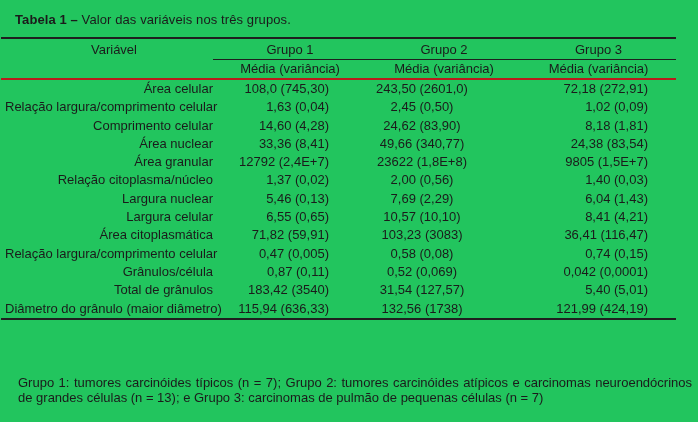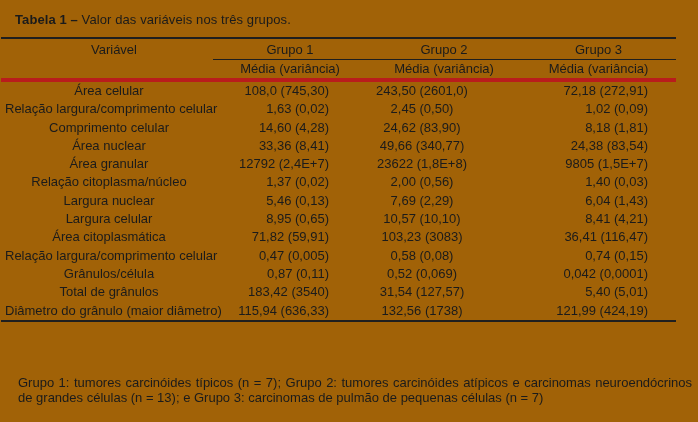--- a/index.html
+++ b/index.html
@@ -1,20 +1,20 @@
 <!DOCTYPE html>
 <html><head>
 <meta charset="utf-8">
 <style>
   html, body { margin: 0; padding: 0; background: #ffffff; }
   .page {
     position: relative;
     width: 698px;
     height: 422px;
-    background: #a16207;
+    background: #22c55e;
     color: #1b1b1b;
     font-family: "Liberation Sans", sans-serif;
     overflow: hidden;
   }
   .caption {
     position: absolute;
     left: 15px;
     top: 12px;
     font-size: 13px;
     letter-spacing: 0.1px;
@@ -38,31 +38,31 @@
   col.c-g2  { width: 154px; }
   col.c-g3  { width: 155px; }
 
   thead th {
     font-weight: normal;
     text-align: center;
     white-space: nowrap;
   }
   tr.r-groups th { padding: 3px 0 2px 0; height: 14px; }
   tr.r-groups th.grp { border-bottom: 1.5px solid #1f1f1f; margin-top: 32px; }
-  tr.r-media th { padding: 1px 0 2px 0; height: 14px; border-bottom: 4px solid #b91c1c; }
+  tr.r-media th { padding: 1px 0 2px 0; height: 14px; border-bottom: 2px solid #b91c1c; }
   tr.r-groups th.varhead { padding-left: 14px; }
 
   tbody td {
     padding: 0;
     height: 18.3px;
     line-height: 18.3px;
     white-space: nowrap;
     overflow: visible;
   }
-  tbody td.var { text-align: center; padding-left: 4px; }
+  tbody td.var { text-align: right; padding-left: 4px; }
   tbody td.val { text-align: right; }
   tbody td.g1 { padding-right: 38px; }
   tbody td.g2 { padding-right: 44px; text-align: center; }
   tbody td.g3 { padding-right: 28px; }
 
   .footnote {
     position: absolute;
     left: 18px;
     top: 376px;
     width: 674px;
@@ -104,21 +104,21 @@
     <tbody>
 
     <tr>
         <td class="var">Área celular</td>
         <td class="val g1">108,0 (745,30)</td>
         <td class="val g2">243,50 (2601,0)</td>
         <td class="val g3">72,18 (272,91)</td>
       </tr>
         <tr>
         <td class="var">Relação largura/comprimento celular</td>
-        <td class="val g1">1,63 (0,02)</td>
+        <td class="val g1">1,63 (0,04)</td>
         <td class="val g2">2,45 (0,50)</td>
         <td class="val g3">1,02 (0,09)</td>
       </tr>
         <tr>
         <td class="var">Comprimento celular</td>
         <td class="val g1">14,60 (4,28)</td>
         <td class="val g2">24,62 (83,90)</td>
         <td class="val g3">8,18 (1,81)</td>
       </tr>
         <tr>
@@ -140,21 +140,21 @@
         <td class="val g3">1,40 (0,03)</td>
       </tr>
         <tr>
         <td class="var">Largura nuclear</td>
         <td class="val g1">5,46 (0,13)</td>
         <td class="val g2">7,69 (2,29)</td>
         <td class="val g3">6,04 (1,43)</td>
       </tr>
         <tr>
         <td class="var">Largura celular</td>
-        <td class="val g1">8,95 (0,65)</td>
+        <td class="val g1">6,55 (0,65)</td>
         <td class="val g2">10,57 (10,10)</td>
         <td class="val g3">8,41 (4,21)</td>
       </tr>
         <tr>
         <td class="var">Área citoplasmática</td>
         <td class="val g1">71,82 (59,91)</td>
         <td class="val g2">103,23 (3083)</td>
         <td class="val g3">36,41 (116,47)</td>
       </tr>
         <tr>

